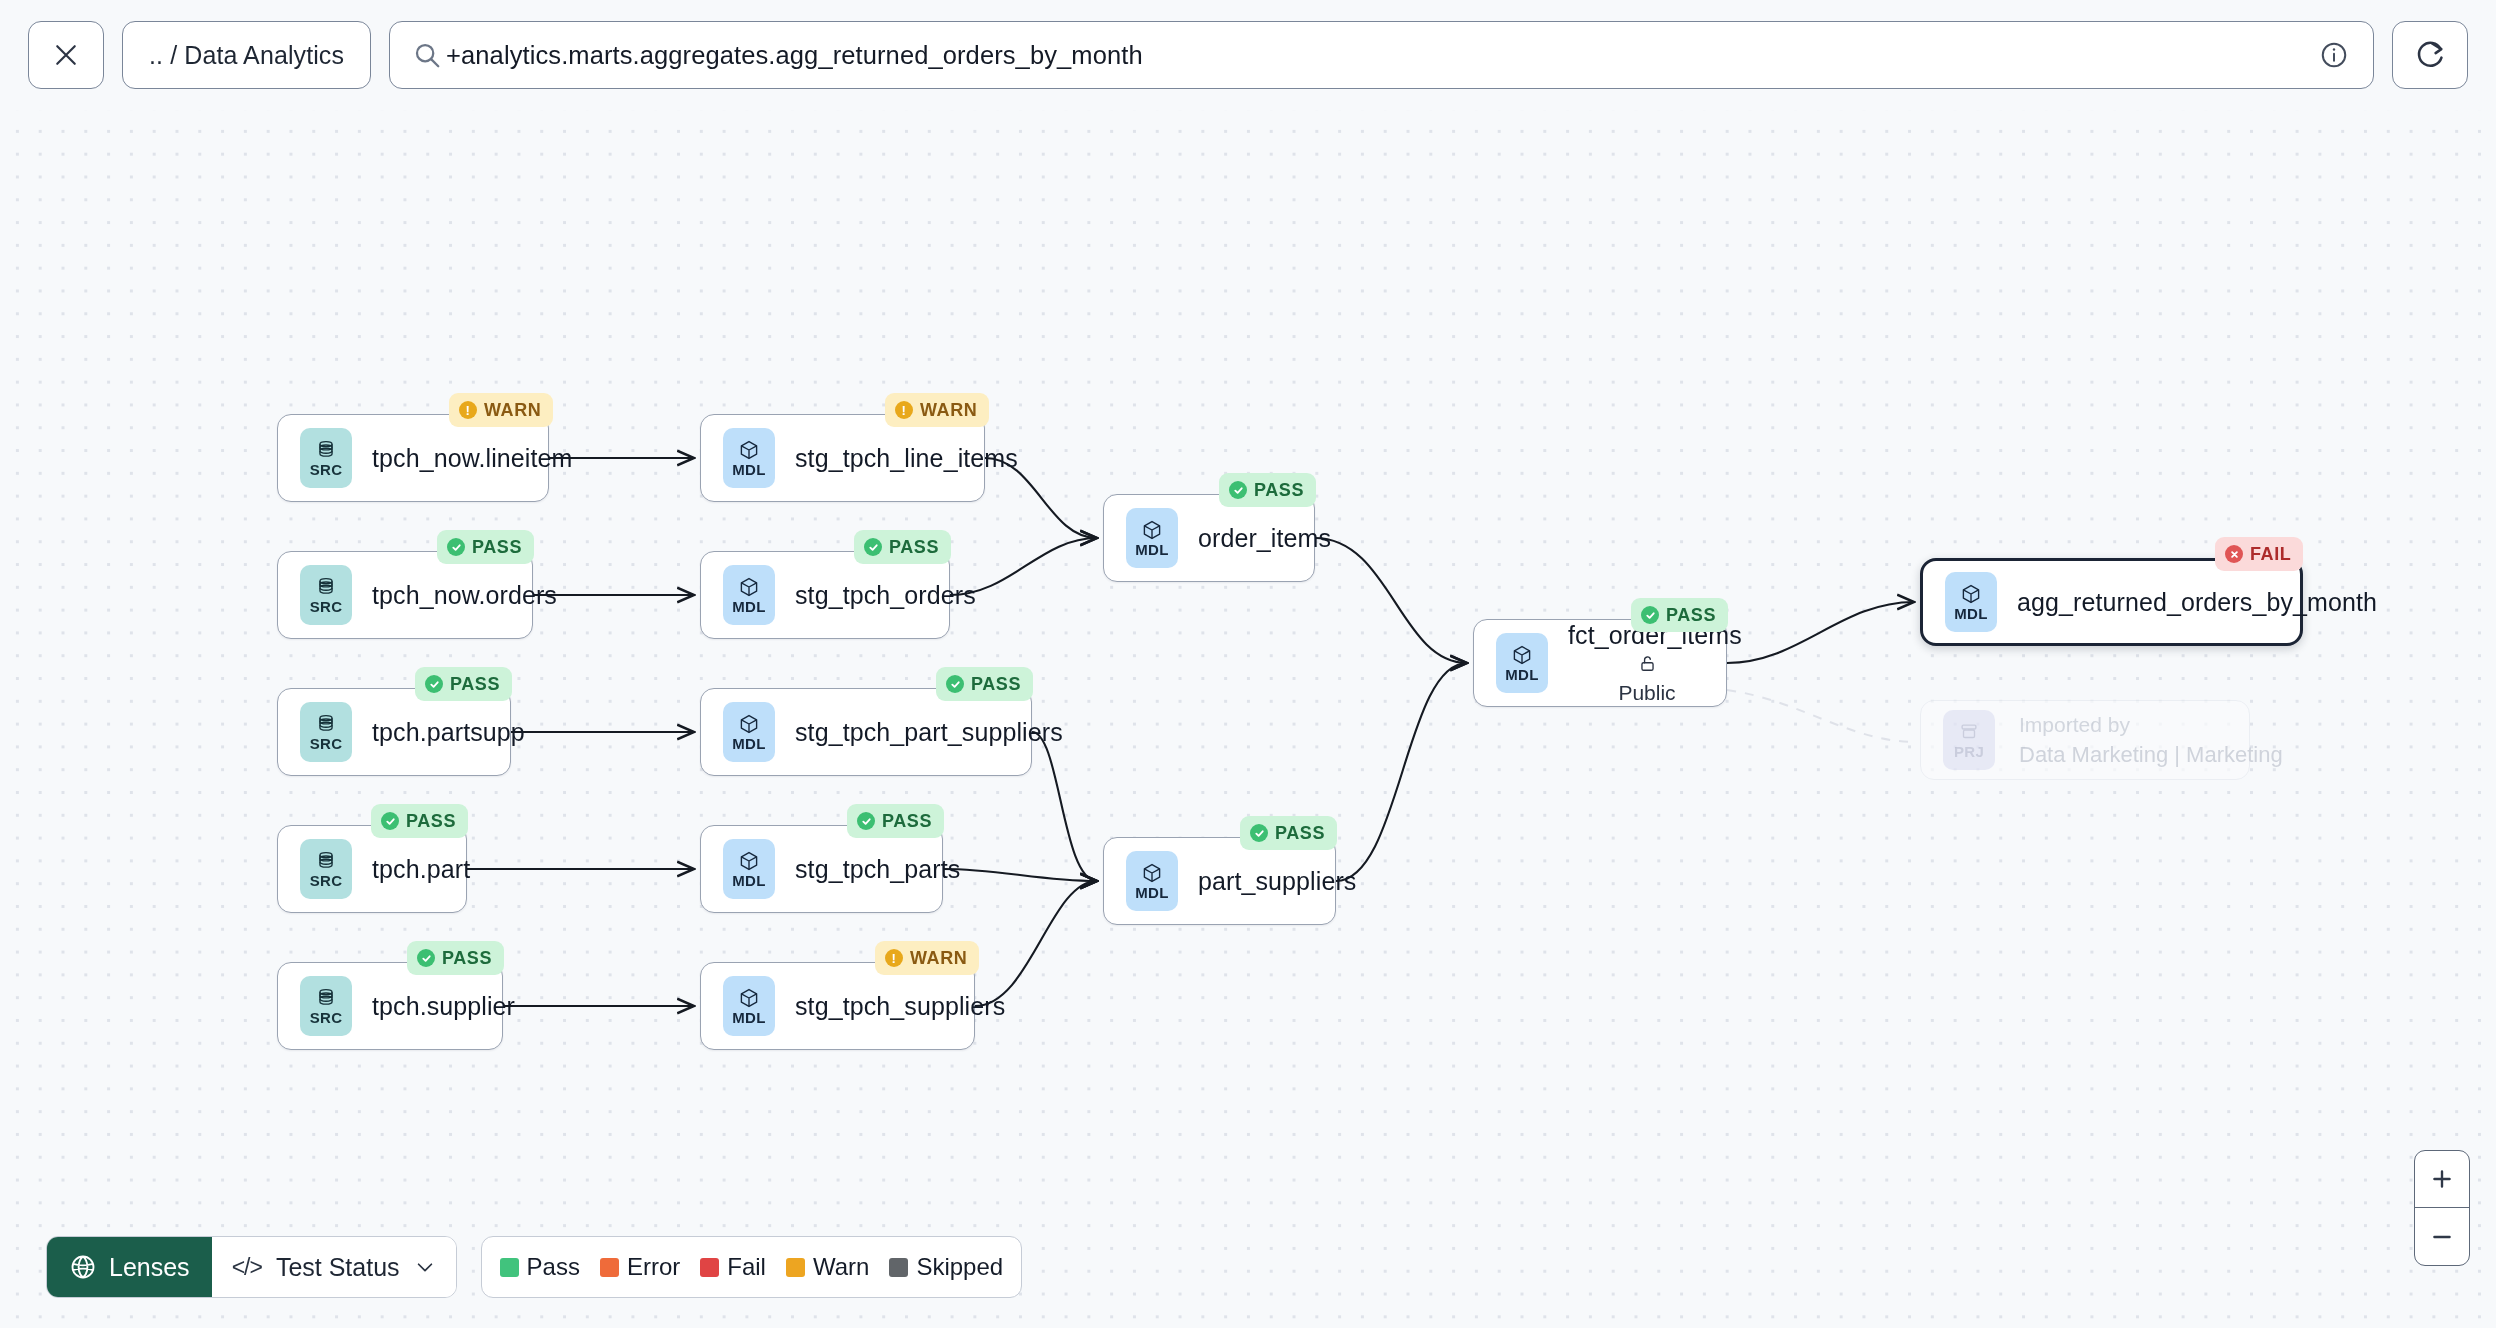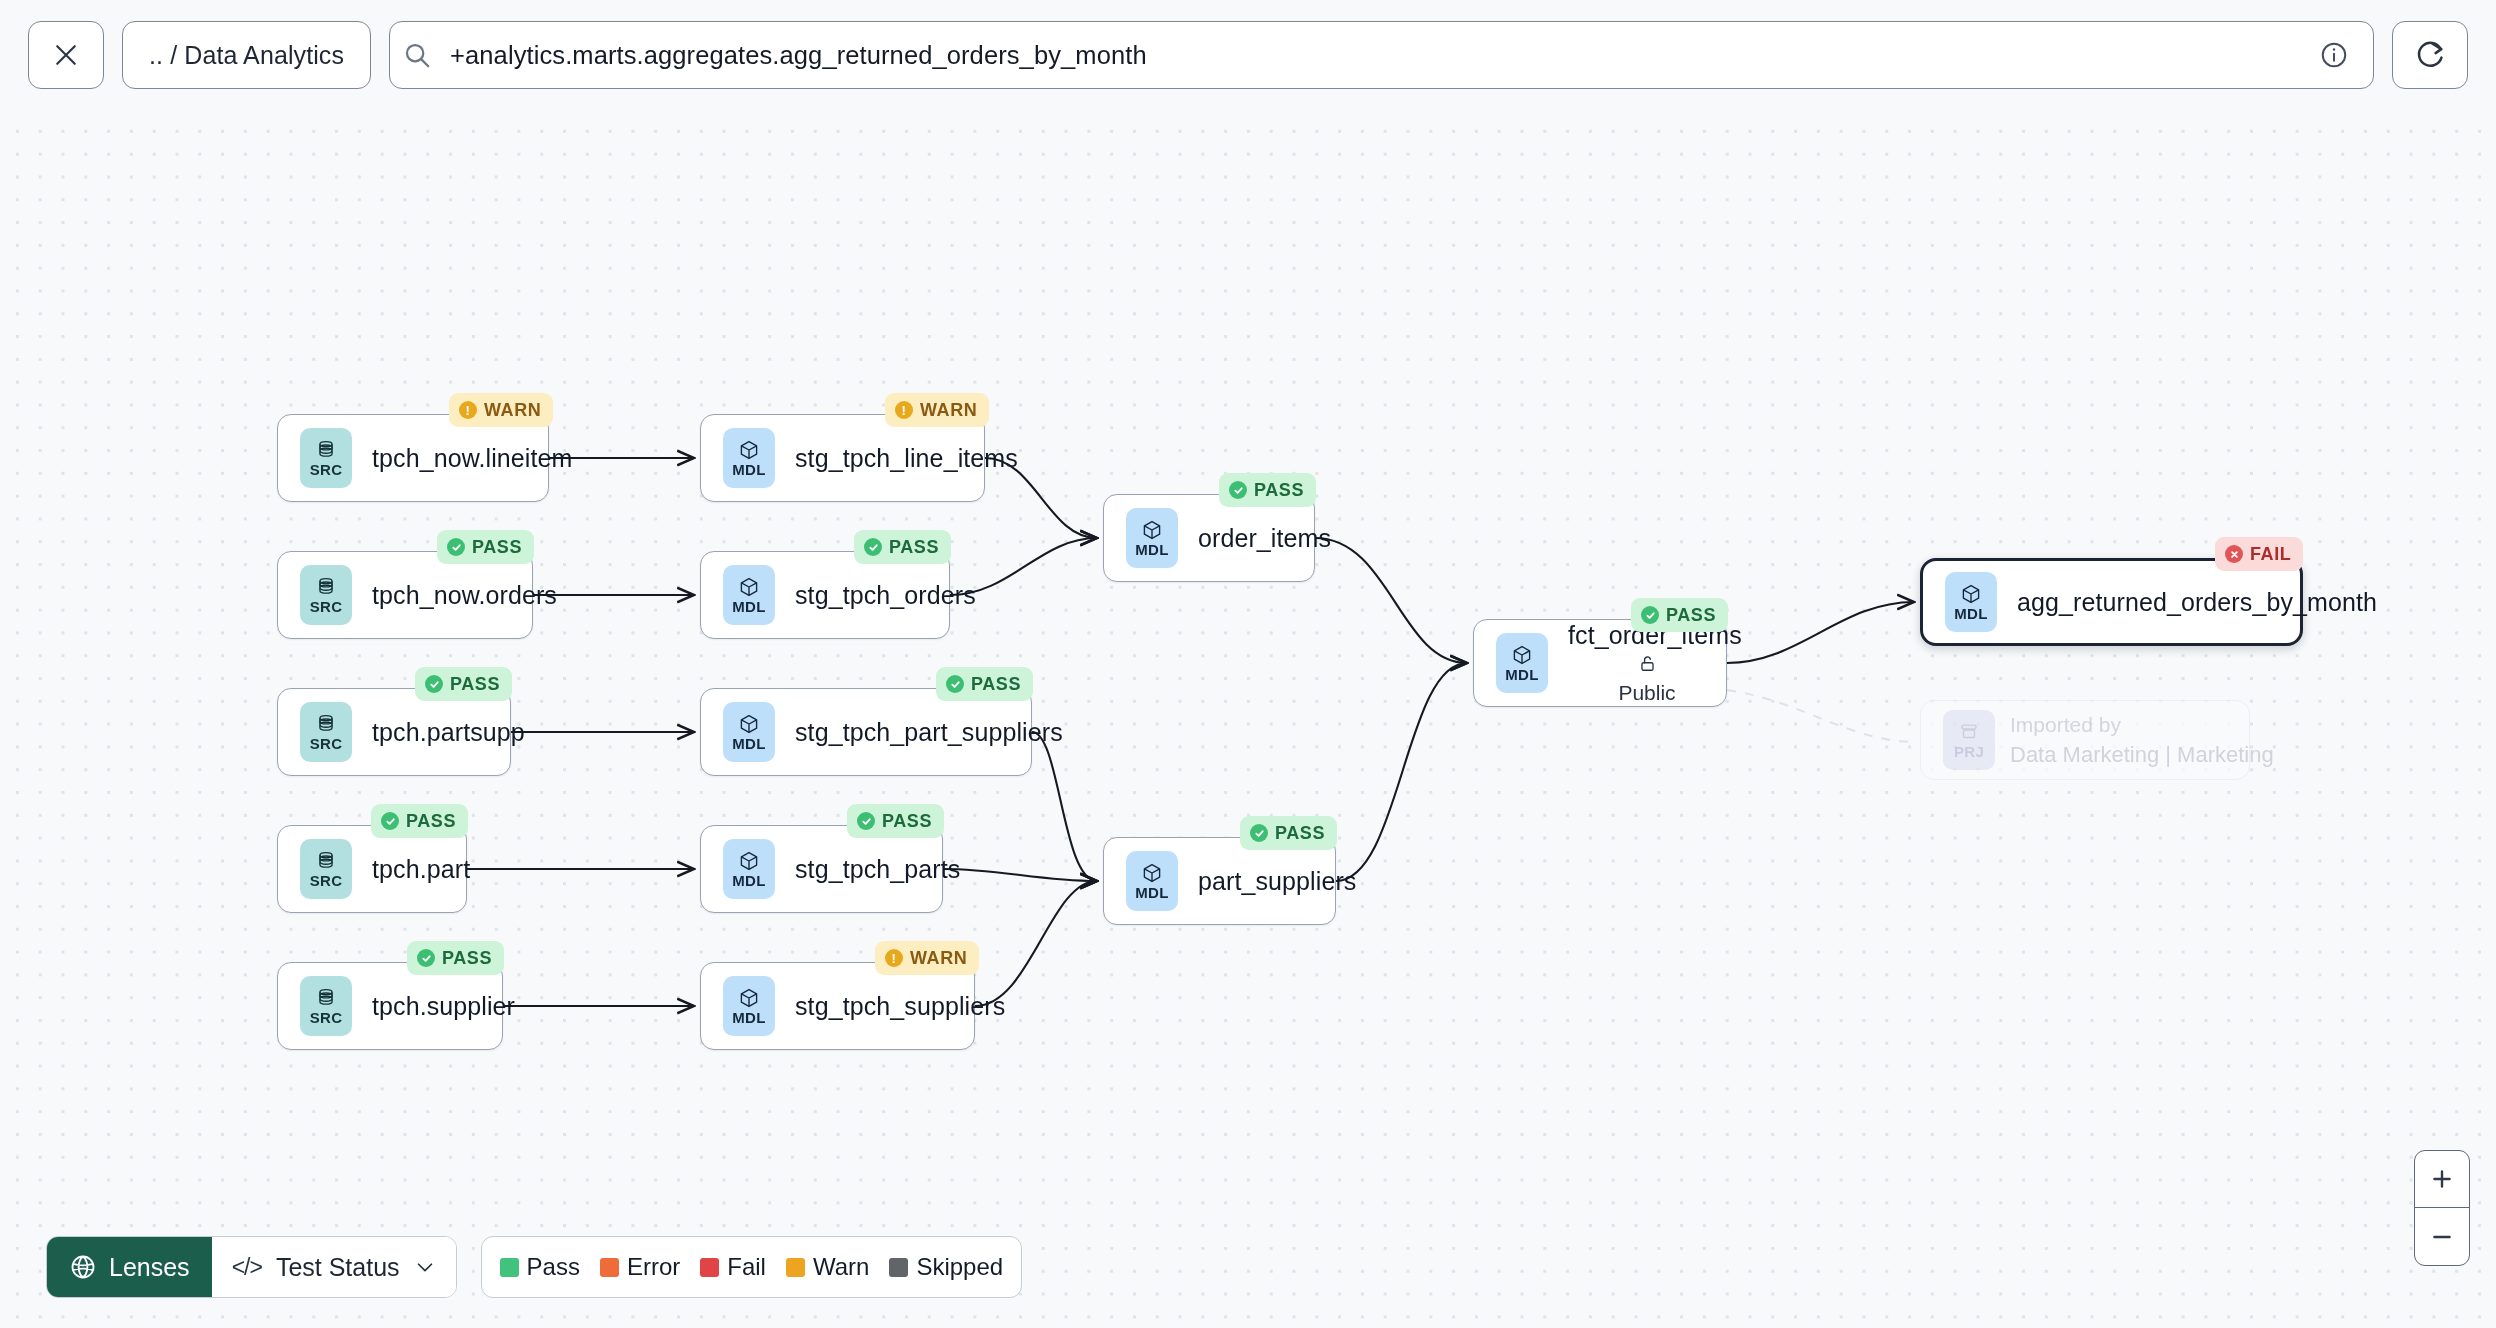--- a/index.html
+++ b/index.html
@@ -33,22 +33,22 @@
     height: 68px; display: flex; align-items: center; justify-content: center;
     color: #2c3444;
   }
   .tb-close { width: 76px; }
   .tb-close svg { width: 30px; height: 30px; }
   .tb-breadcrumb {
     padding: 0 26px; font-size: 25px; color: #1e2633; letter-spacing: .1px;
     white-space: nowrap;
   }
   .tb-search {
-    flex: 1; display: flex; align-items: center; gap: 18px;
-    padding: 0 24px 0 12px; min-width: 0;
+    flex: 1; display: flex; align-items: center; gap: 4px;
+    padding: 0 24px 0 22px; min-width: 0;
   }
   .tb-search .sicon { width: 30px; height: 30px; flex: 0 0 auto; color: #6c7687; }
   .tb-search .sval {
     flex: 1; font-size: 25.5px; color: #141a26; white-space: nowrap;
     overflow: hidden; text-overflow: ellipsis; letter-spacing: .1px;
   }
   .tb-search .iicon { width: 30px; height: 30px; flex: 0 0 auto; color: #434c5c; }
   .tb-refresh { width: 76px; }
   .tb-refresh svg { width: 32px; height: 32px; }
 
@@ -81,21 +81,21 @@
   .chip .code { font-size: 15px; font-weight: 600; letter-spacing: .3px; line-height: 1; }
   .node .labels { margin-left: 20px; display: flex; flex-direction: column; gap: 4px; min-width: 0; }
   .node .title { font-size: 25px; color: #131a27; white-space: nowrap; letter-spacing: .1px; }
   .node .sub { font-size: 21px; color: #2b3342; display: flex; align-items: center; gap: 8px; flex-direction: column; }
   .node .sub svg { width: 19px; height: 19px; }
 
   
   .node.ghost {
     border: 1.4px solid #e7eaf0; background: #fafbfd; box-shadow: none; opacity: .72;
   }
-  .ghost .glines { display:flex; flex-direction:column; gap:5px; margin-left: 15px; }
+  .ghost .glines { display:flex; flex-direction:column; gap:5px; margin-left: 24px; }
   .ghost .g1 { font-size: 21px; color: #c4c9d3; }
   .ghost .g2 { font-size: 22px; color: #c0c5d0; white-space: nowrap; }
 
   
   .badge {
     position: absolute; z-index: 25;
     height: 34px; padding: 0 12px 0 10px; border-radius: 9px;
     display: flex; align-items: center; gap: 7px;
     font-size: 18px; font-weight: 600; letter-spacing: .6px;
   }

